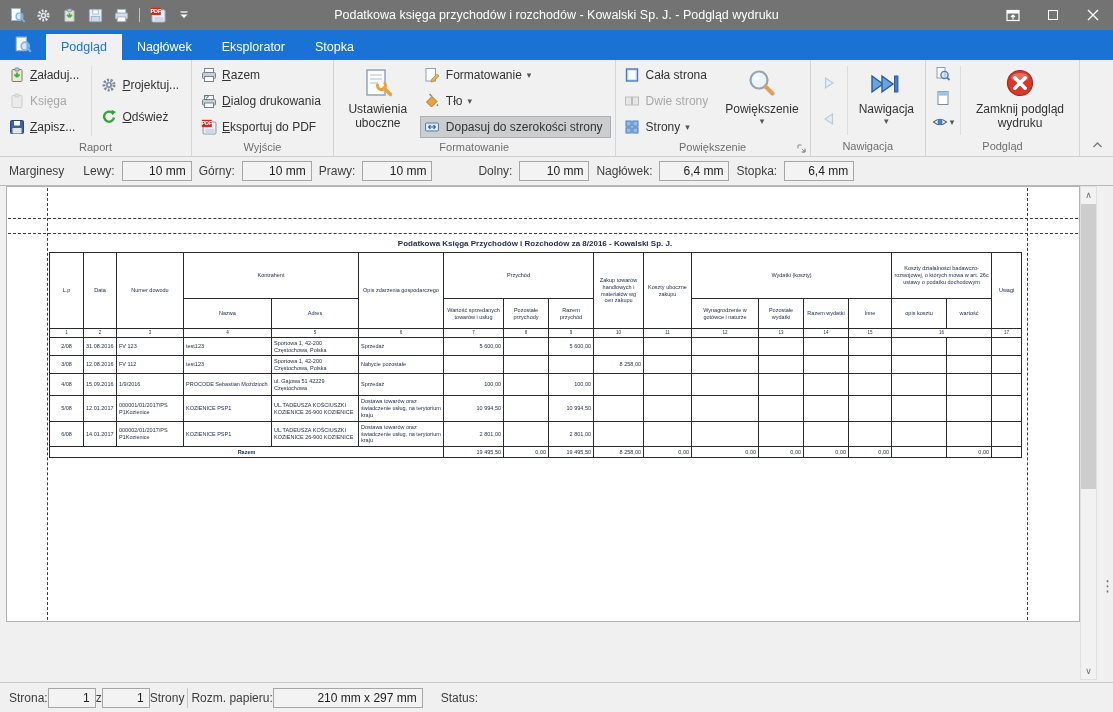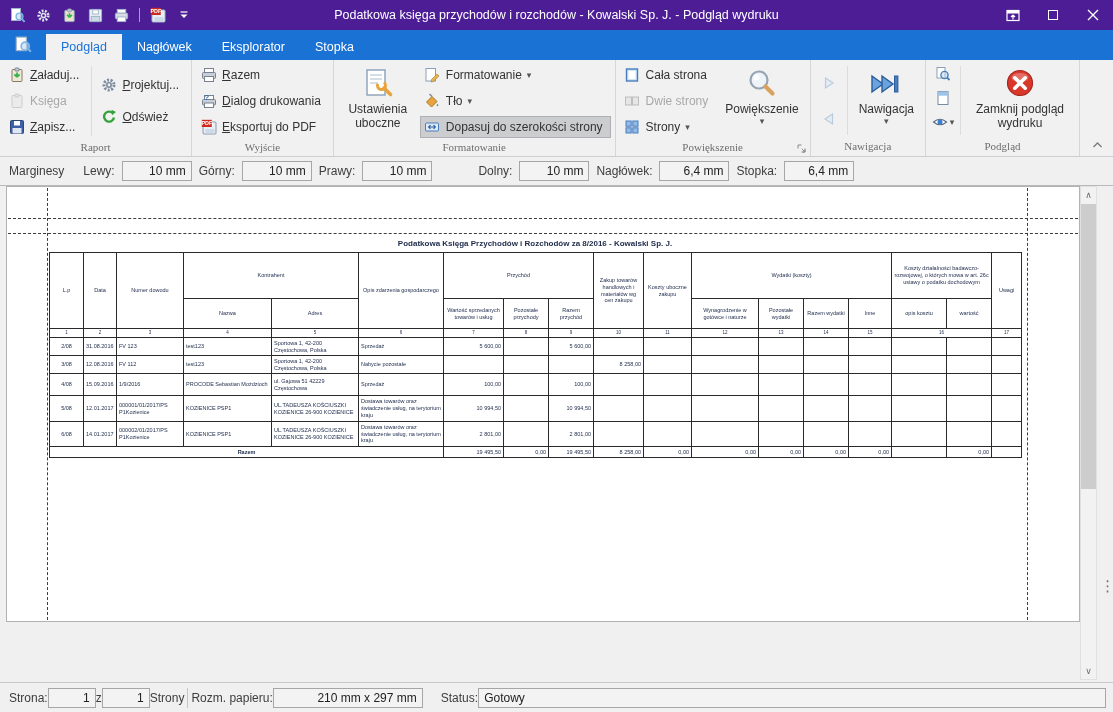--- a/index.html
+++ b/index.html
@@ -1,39 +1,39 @@
 <!DOCTYPE html>
 <html><head>
 <meta charset="utf-8">
 <style>
   *{box-sizing:border-box;margin:0;padding:0;}
   html,body{width:1113px;height:712px;overflow:hidden;}
   body{font-family:"Liberation Sans",sans-serif;background:#f0f0f1;color:#333;}
 
   
-  .titlebar{height:30px;background:#4c1d95;display:flex;align-items:center;position:relative;color:#fff;}
+  .titlebar{height:30px;background:#737373;display:flex;align-items:center;position:relative;color:#fff;}
   .qat{display:flex;align-items:center;gap:9px;padding-left:9px;z-index:2;}
   .qat .icw{width:17px;height:17px;display:flex;align-items:center;justify-content:center;}
   .qsep{width:1px;height:14px;background:rgba(255,255,255,.55);}
   .wtitle{position:absolute;left:0;right:0;text-align:center;font-size:12.5px;color:#fff;pointer-events:none;}
   .winbtns{margin-left:auto;display:flex;z-index:2;}
   .winbtn{width:40px;height:30px;display:flex;align-items:center;justify-content:center;}
   .maxbox{width:10px;height:10px;border:1px solid #fff;}
 
   
   .tabrow{height:30px;background:#1a72d4;display:flex;align-items:flex-end;}
   .apptab{width:46px;height:30px;display:flex;align-items:center;justify-content:center;}
   .rtab{height:26px;padding:0 15px;display:flex;align-items:center;font-size:12.5px;color:#fff;cursor:default;}
   .rtab.active{background:#f1f1f2;color:#1a72d4;}
 
   
   .ribbon{height:97px;background:#f1f1f2;border-bottom:1px solid #cfcfd1;display:flex;}
   .rgroup{display:flex;flex-direction:column;border-right:1px solid #d6d6d8;position:relative;}
   .rgc{flex:1;display:flex;align-items:stretch;padding:2px 3px 0 3px;}
-  .rcap{height:17px;line-height:15px;text-align:center;font-size:11px;color:#6e6e6e;white-space:nowrap;padding:0 0;font-family:Liberation Serif, serif;}
+  .rcap{height:17px;line-height:15px;text-align:center;font-size:11px;color:#6e6e6e;white-space:nowrap;padding:0 0;}
   .scol{display:flex;flex-direction:column;justify-content:flex-start;padding:2px 1px;gap:4px;}
   .scol.center{justify-content:center;gap:10px;}
   .vsep{width:1px;background:#dcdcde;margin:4px 3px;}
   .sbtn{display:flex;align-items:center;gap:5px;height:22px;padding:0 7px 0 3px;font-size:12px;color:#333;white-space:nowrap;border:1px solid transparent;}
   .sbtn.pressed{background:#cbcdcf;border-color:#aeb0b3;}
   .sbtn.disabled{color:#a8a8a8;}
   .sbtn .i16{width:17px;height:17px;flex:0 0 17px;display:flex;align-items:center;justify-content:center;}
   .ak{display:block;}
   .ak::first-letter{text-decoration:underline;}
   .lbtn{display:flex;flex-direction:column;align-items:center;justify-content:flex-start;padding:4px 7px 0 7px;font-size:12px;color:#333;text-align:center;line-height:1.15;border:1px solid transparent;}
@@ -674,14 +674,13 @@
 <div class="statusbar">
   <span>Strona:</span>
   <div class="sfield r" style="width:48px">1</div>
   <span>z</span>
   <div class="sfield r" style="width:48px">1</div>
   <span>Strony</span>
   <div class="ssep"></div>
   <span>Rozm. papieru:</span>
   <div class="sfield r" style="width:150px">210 mm x 297 mm</div>
   <span style="margin-left:18px;">Status:</span>
-  <div class="sfield l" style="flex:1">Gotowy</div>
 </div>
 
 </body></html>

